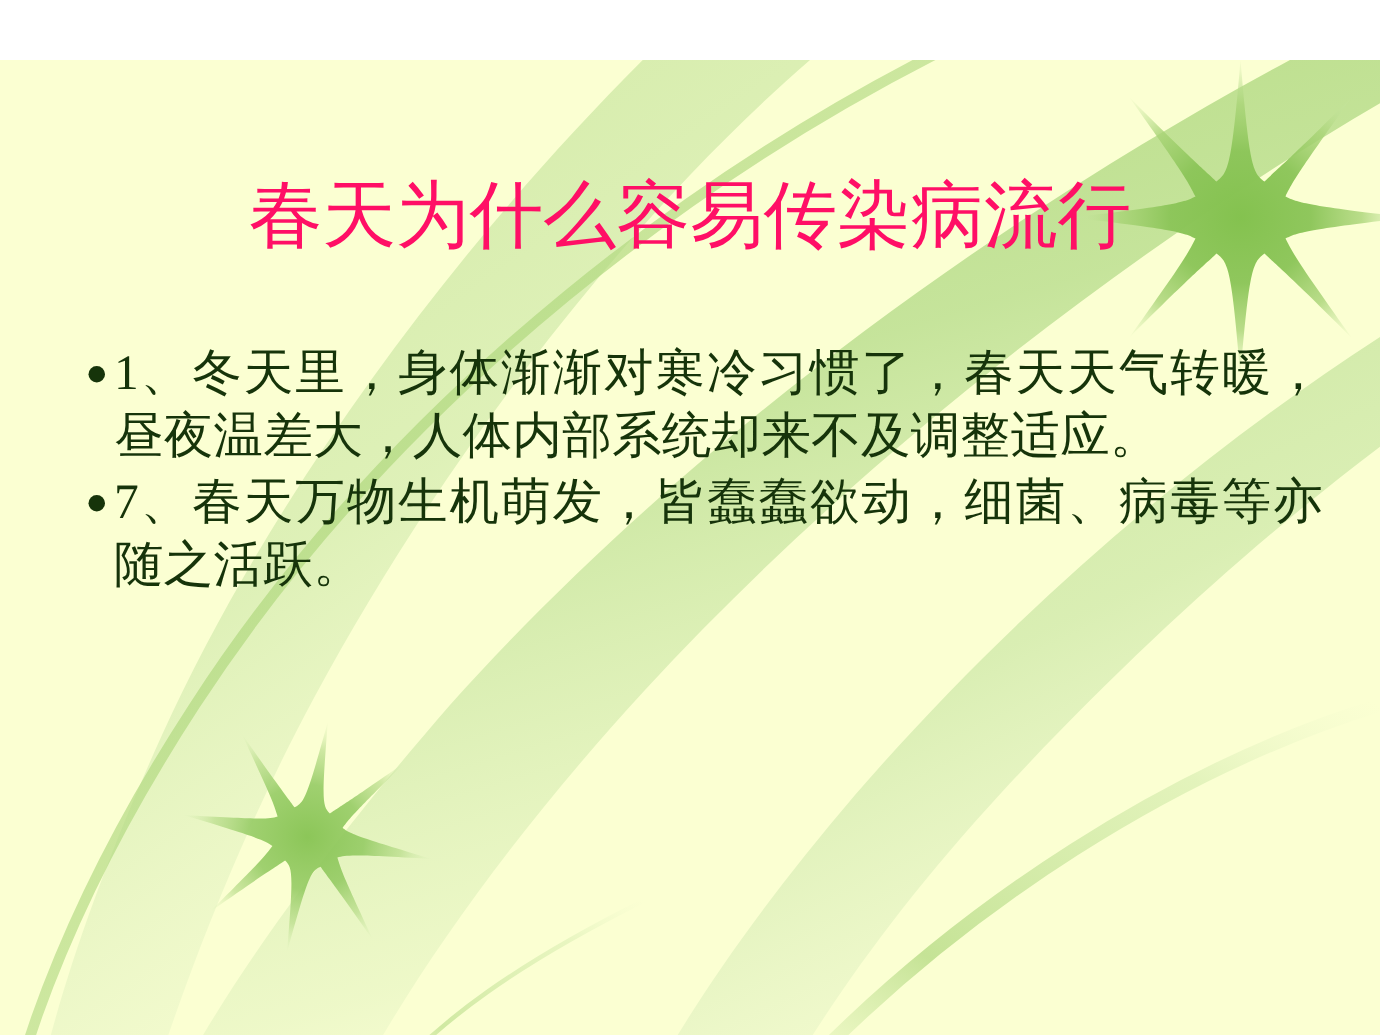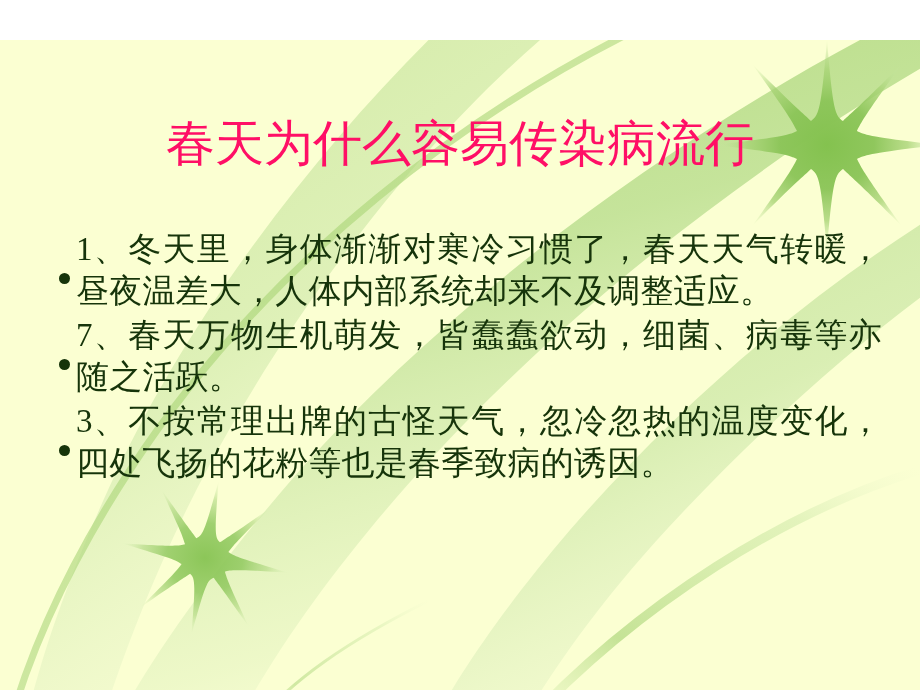--- a/index.html
+++ b/index.html
@@ -51,21 +51,21 @@
     white-space: nowrap;
   }
   #body-block {
     position: absolute;
     left: 52px;
     top: 188px;
     width: 830px;
   }
   .bullet-row {
     display: flex;
-    align-items: center;
+    align-items: flex-start;
     margin: 0 0 2px 0;
   }
   .bullet-marker {
     flex: 0 0 auto;
     width: 24px;
     padding-top: 16px;
     display: flex;
     justify-content: center;
   }
   .bullet-dot {
@@ -215,22 +215,16 @@
         <span class="bullet-text">1、冬天里，身体渐渐对寒冷习惯了，春天天气转暖，昼夜温差大，人体内部系统却来不及调整适应。</span>
       </div>
 
       <div class="bullet-row">
         <span class="bullet-marker">
           <span class="bullet-dot"></span>
         </span>
         <span class="bullet-text">7、春天万物生机萌发，皆蠢蠢欲动，细菌、病毒等亦随之活跃。</span>
       </div>
 
-      <div class="bullet-row">
-        <span class="bullet-marker">
-          <span class="bullet-dot"></span>
-        </span>
-        <span class="bullet-text">3、不按常理出牌的古怪天气，忽冷忽热的温度变化，四处飞扬的花粉等也是春季致病的诱因。</span>
-      </div>
 
     </div>
   </div>
 </div>
 
 </body></html>

